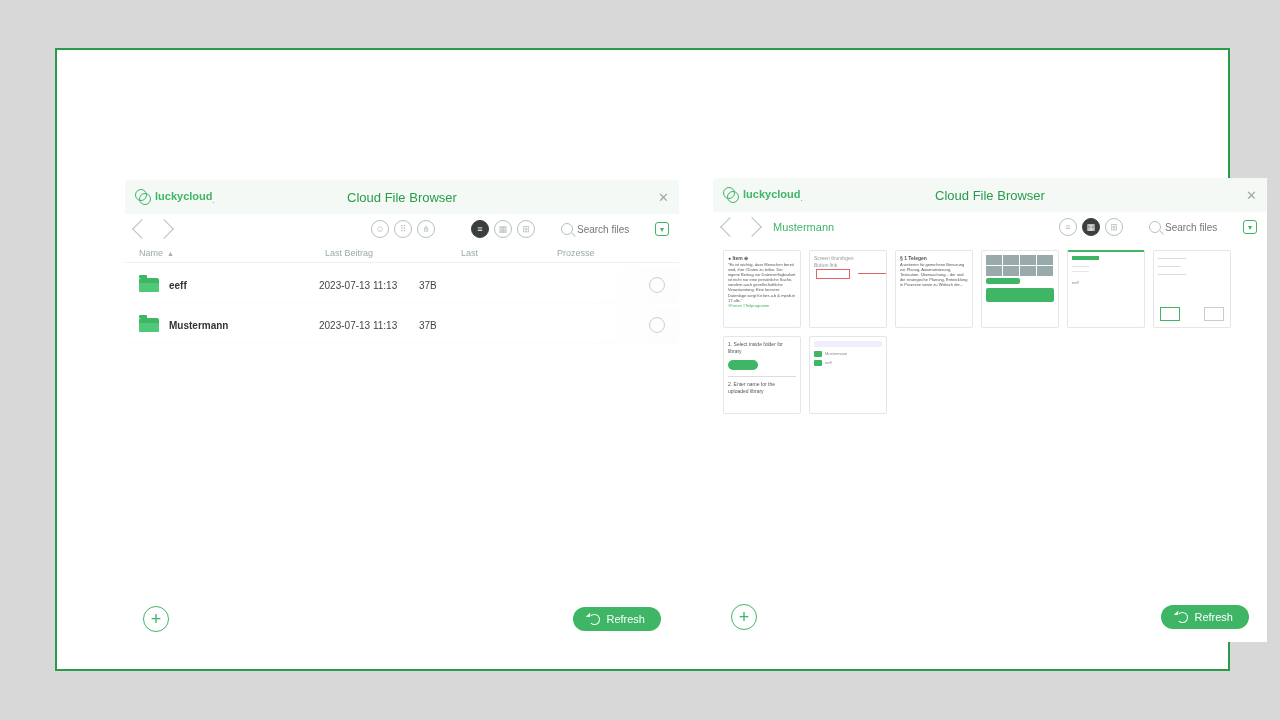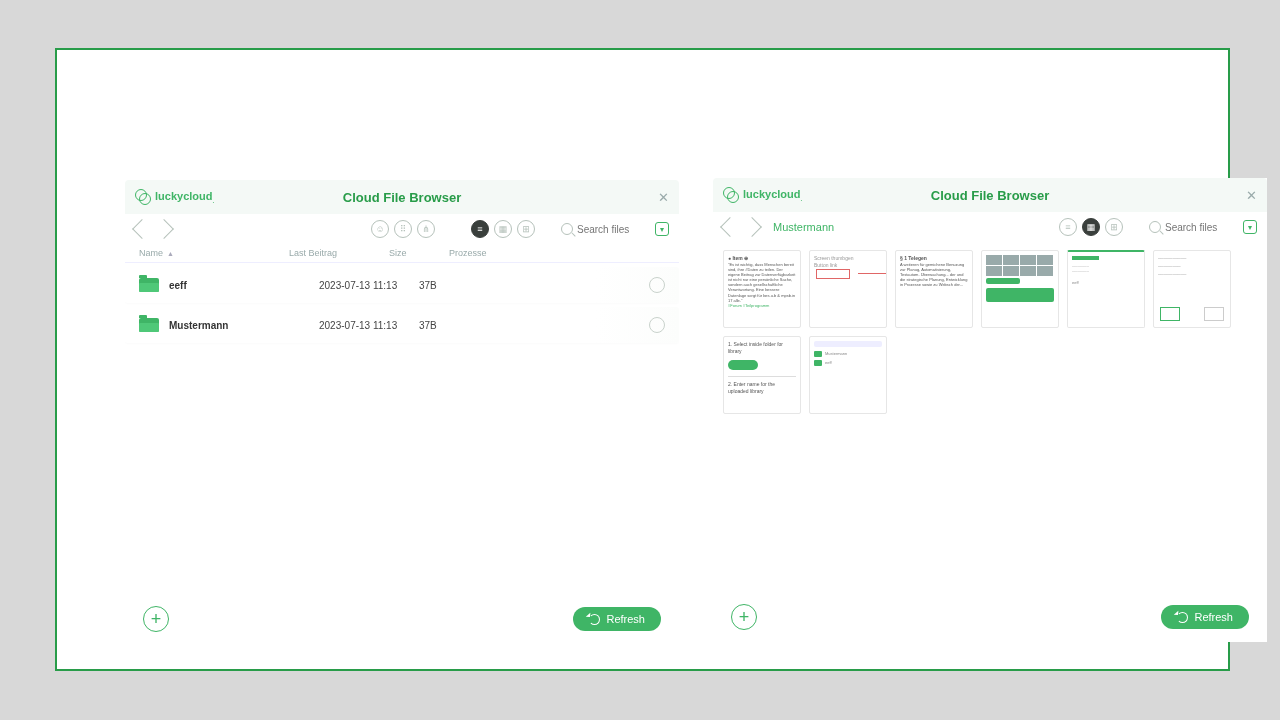--- a/index.html
+++ b/index.html
@@ -11,41 +11,41 @@
 
 
 .hdr { height:34px; background:#f4f9f6; display:flex; align-items:center; padding:0 10px; position:relative; border-radius:4px 4px 0 0;}
 .logo { display:flex; align-items:center; gap:4px; }
 .logo-mark{ width:16px;height:16px;position:relative;}
 .logo-mark::before,.logo-mark::after{content:"";position:absolute;border:1.5px solid #3fb566;border-radius:50%;}
 .logo-mark::before{width:10px;height:10px;left:0;top:0;}
 .logo-mark::after{width:10px;height:10px;left:4px;top:4px;}
 .logo-text{color:#3fb566;font-size:11px;font-weight:600;}
 .logo-text sub{font-size:7px;opacity:.7;}
-.title { position:absolute; left:0; right:0; text-align:center; color:#289c49; font-weight:700; font-size:13px; }
+.title { position:absolute; left:0; right:0; text-align:center; color:#289c49; font-weight:400; font-size:13px; }
 .close { margin-left:auto; color:#9aa; font-size:13px; cursor:pointer; z-index:2;}
 
 
 .tbar { height:30px; display:flex; align-items:center; padding:0 10px; gap:8px; font-size:10px; color:#aab; background:#fff;}
 .nav-arrows{display:flex;gap:8px;}
 .arr{width:14px;height:14px;border:1.5px solid #b6c2bb;border-width:0 0 1.5px 1.5px;transform:rotate(45deg);cursor:pointer;}
 .arr.fwd{transform:rotate(-135deg);}
 .crumb{color:#3fb566;font-size:11px;font-weight:500;margin-left:6px;}
 .spacer{flex:1;}
 .circ{width:18px;height:18px;border:1.2px solid #b6c2bb;border-radius:50%;display:flex;align-items:center;justify-content:center;font-size:9px;color:#b6c2bb;cursor:pointer;}
 .circ.on{background:#3a3f3c;color:#fff;border-color:#3a3f3c;}
 .icgroup{display:flex;gap:5px;}
 .search-wrap{display:flex;align-items:center;gap:4px;}
 .mag{width:12px;height:12px;border:1.2px solid #b6c2bb;border-radius:50%;position:relative;}
 .mag::after{content:"";position:absolute;width:5px;height:1.2px;background:#b6c2bb;right:-4px;bottom:-1px;transform:rotate(45deg);}
 .search-input{border:none;outline:none;font-size:10px;width:70px;color:#666;background:transparent;}
 .dd{width:14px;height:14px;border:1.2px solid #3fb566;border-radius:3px;display:flex;align-items:center;justify-content:center;color:#3fb566;font-size:8px;cursor:pointer;}
 
 
-.listhead{display:flex;padding:4px 14px;font-size:9px;color:#9aa;border-bottom:1px solid #eef;}
+.listhead{display:flex;padding:4px 14px;font-size:9px;color:#9aa;border-bottom:1px solid #eef;gap:36px;}
 .col-name{width:150px;display:flex;align-items:center;gap:4px;}
 .sort{font-size:7px;color:#aab;}
 .col-mod{width:100px;} .col-size{width:60px;} .col-mby{flex:1;}
 .row{display:flex;align-items:center;padding:10px 14px;margin:4px 0;background:linear-gradient(90deg,#fff 0%,#fff 85%,#fcfdfc 100%);font-size:10px;color:#444;border-radius:3px;box-shadow:0 1px 2px rgba(0,0,0,.02);}
 .folder-ic{width:20px;height:14px;background:#3fb566;border-radius:2px;position:relative;margin-right:10px;}
 .folder-ic::before{content:"";position:absolute;width:8px;height:3px;background:#3fb566;top:-3px;left:0;border-radius:1px 1px 0 0;}
 .folder-ic::after{content:"";position:absolute;width:20px;height:9px;background:#4fc878;bottom:0;left:0;border-radius:1px;}
 .row .col-name{font-weight:600;color:#333;}
 .user-ic{width:16px;height:16px;border:1.2px solid #c9d2cc;border-radius:50%;margin-left:auto;}
 
@@ -104,21 +104,21 @@
         <input class="search-input" placeholder="Search files" style="">
       </div>
       <div class="dd">▾</div>
     </div>
     <div class="listhead">
       <div class="col-name">
           <span>Name</span>
           <span class="sort">▲</span>
         </div>
       <div class="col-mod">Last Beitrag</div>
-      <div class="col-size">Size</div>
+      <div class="col-size">Last</div>
       <div class="col-mby">Prozesse</div>
     </div>
     <div class="listarea">
       <div class="row">
         <div class="folder-ic"></div>
         <div class="col-name">eeff</div>
         <div class="col-mod">2023-07-13 11:13</div>
         <div class="col-size">37B</div>
         <div class="user-ic"></div>
       </div>

